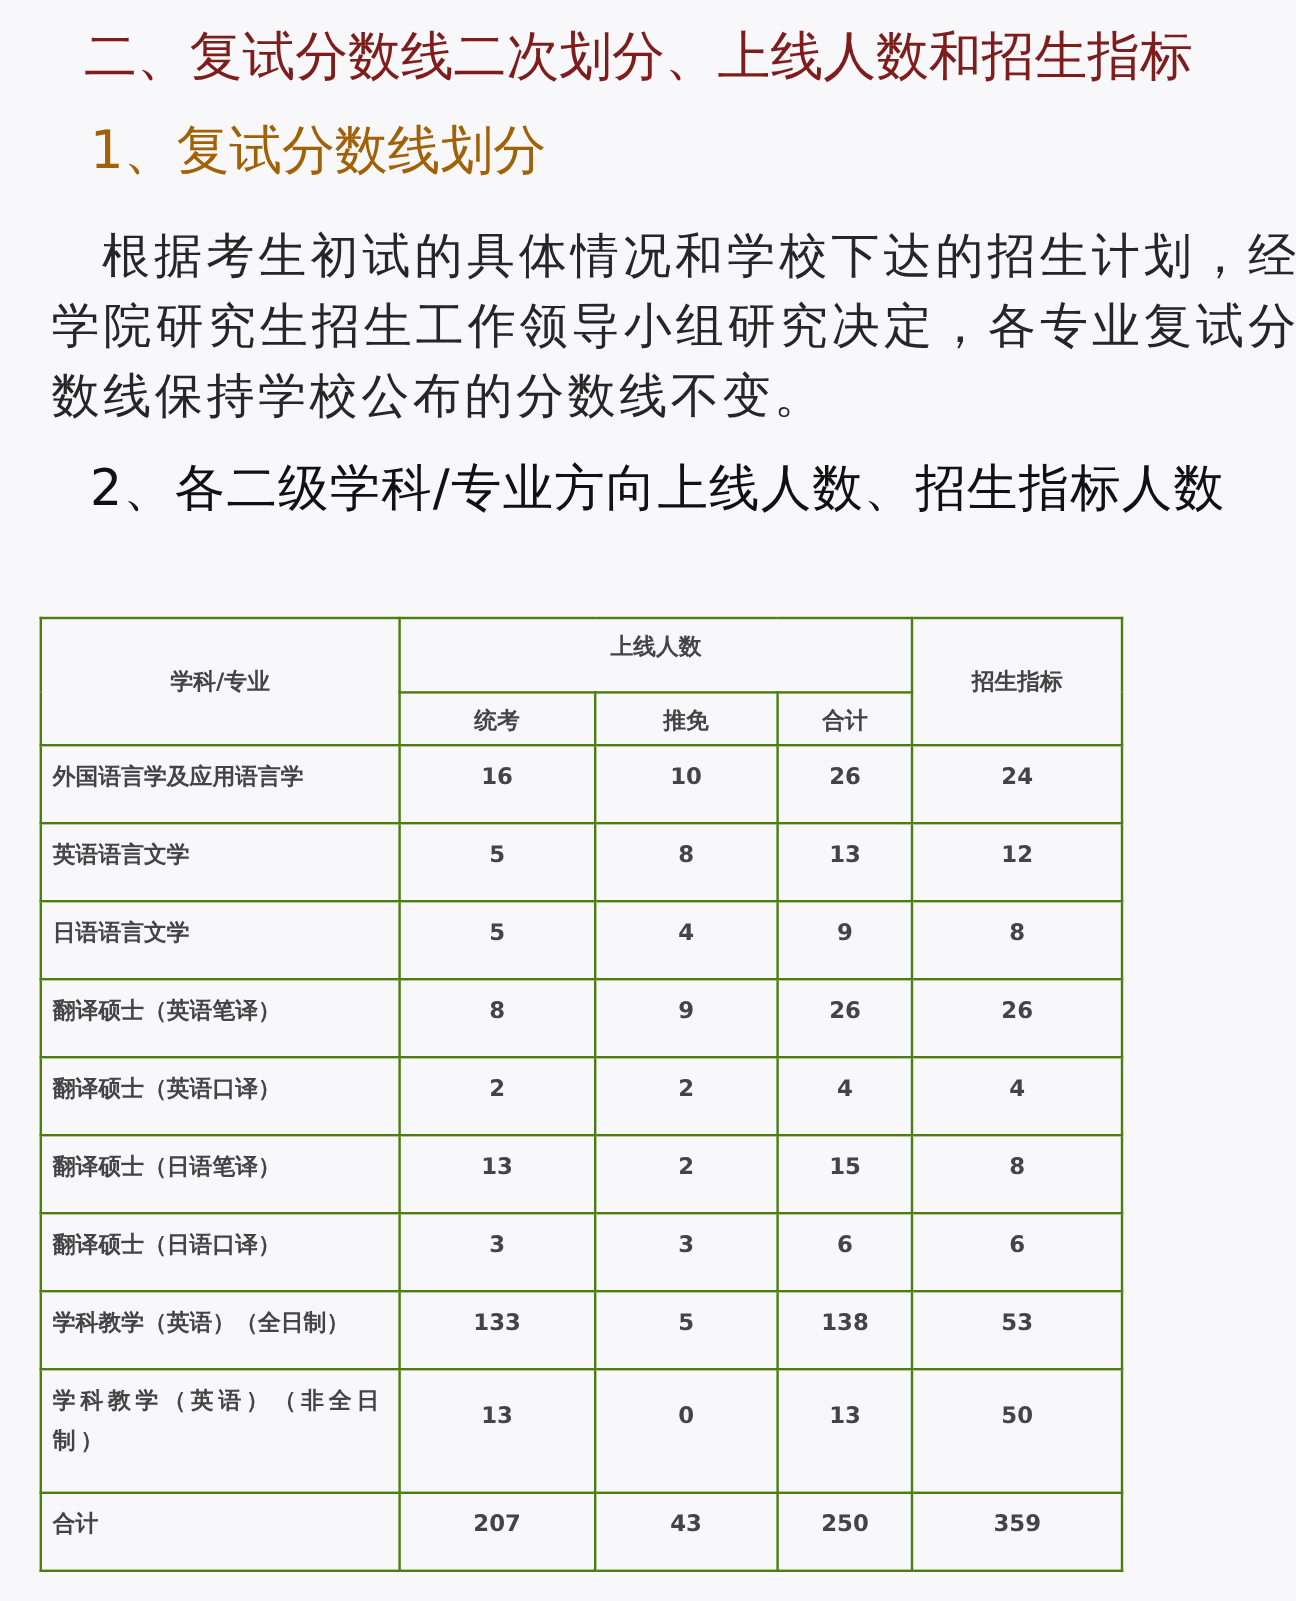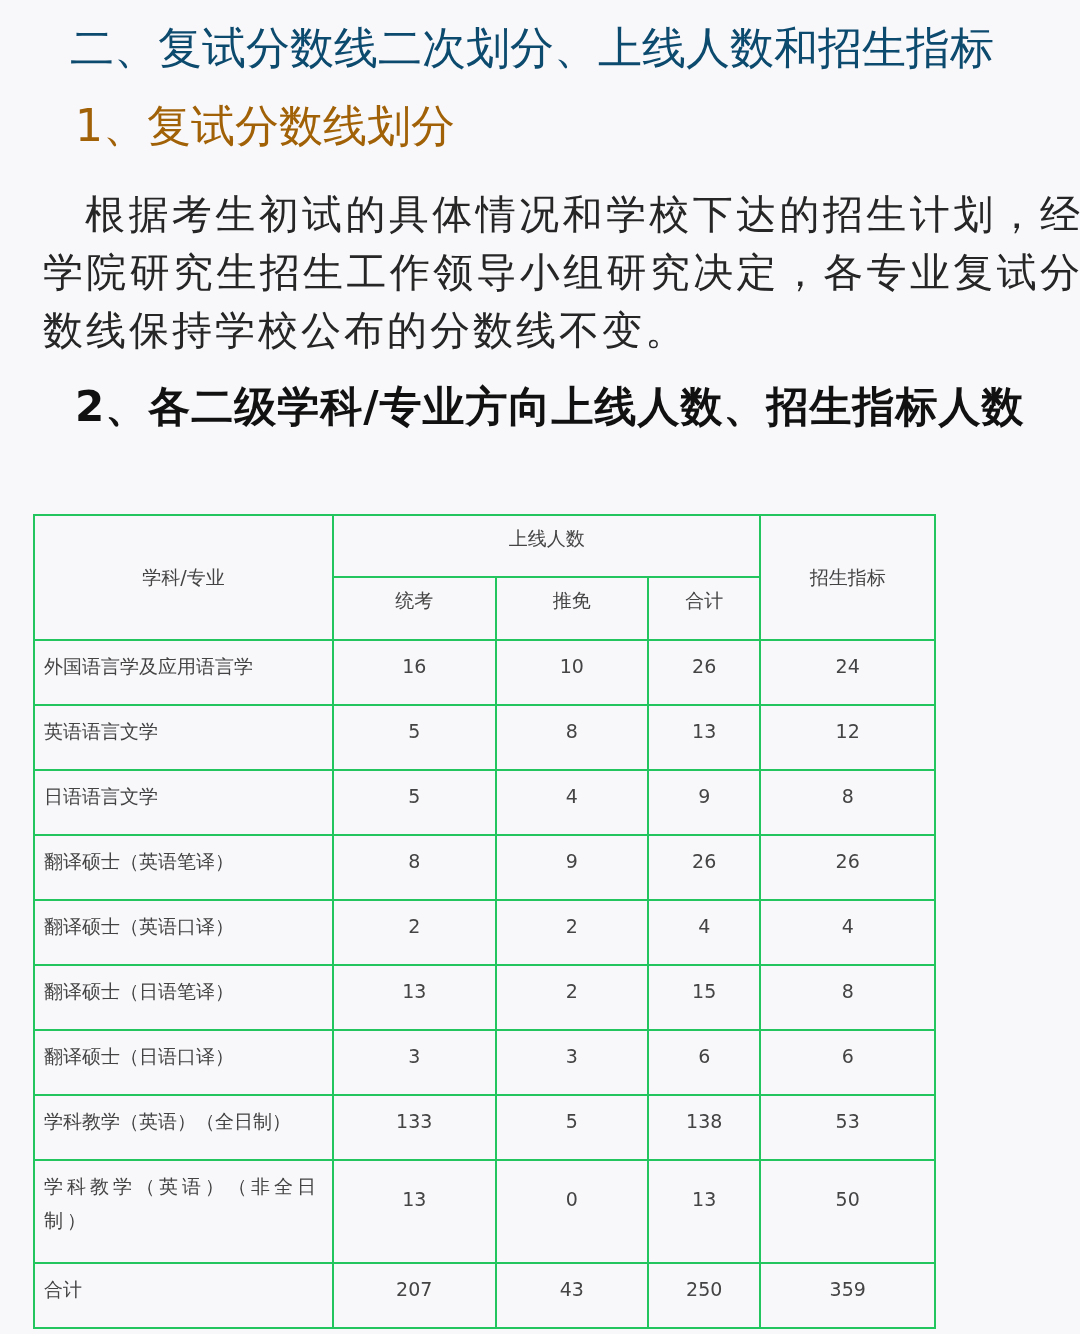--- a/index.html
+++ b/index.html
@@ -4,52 +4,52 @@
 <style>
   html, body { margin: 0; padding: 0; }
   body {
     width: 1080px; height: 1334px; overflow: hidden;
     background: #f8f7fa; color: #2a2a2a;
     font-family: "DejaVu Sans", "Liberation Sans", sans-serif;
     position: relative;
   }
   .h1 {
     position: absolute; left: 70px; top: 20px;
-    font-size: 44px; line-height: 56px; color: #0c4a6e; white-space: nowrap;
+    font-size: 44px; line-height: 56px; color: #7f1d1d; white-space: nowrap;
   }
   .h2 {
     position: absolute; left: 75px; top: 98px;
     font-size: 44px; line-height: 56px; color: #a16207; white-space: nowrap;
   }
   .para {
     position: absolute; left: 43px; top: 185px; width: 1040px;
     font-size: 40px; line-height: 58px; color: #262626;
     text-indent: 42px; letter-spacing: 3px; text-align: justify;
   }
   .h3 {
     position: absolute; left: 33px; top: 378px; width: 1040px;
-    font-size: 42px; line-height: 58px; color: #111; font-weight: bold;
+    font-size: 42px; line-height: 58px; color: #111; font-weight: normal;
     text-indent: 42px; letter-spacing: 1px;
   }
   table.data {
     position: absolute; left: 33px; top: 514px;
     border-collapse: collapse; width: 903px;
     font-size: 19px; color: #444;
   }
   table.data td, table.data th {
-    border: 2px solid #22c55e; font-weight: normal;
+    border: 2px solid #4d7c0f; font-weight: bold;
     padding: 0; vertical-align: top;
   }
   .c0 { width: 298px; }
   .c1 { width: 162px; }
   .c2 { width: 152px; }
   .c3 { width: 112px; }
   .c4 { width: 174px; }
   th.grp { height: 62px; text-align: center; padding-top: 10px !important; box-sizing: border-box; }
-  th.sub { height: 63px; text-align: center; padding-top: 10px !important; box-sizing: border-box; }
+  th.sub { height: 44px; text-align: center; padding-top: 10px !important; box-sizing: border-box; }
   th.side { text-align: center; vertical-align: middle !important; border-radius: 21px; }
   td.name { text-align: left; padding: 8px 8px 0 9px !important; line-height: 34px; border-radius: 30px; }
   td.num { text-align: center; padding-top: 8px !important; line-height: 34px; }
   tr.row td { height: 65px; box-sizing: border-box; }
   tr.row.tall td { height: 103px; }
   tr.row.tall td.num { vertical-align: middle; padding-top: 0 !important; padding-bottom: 26px !important; }
   td.name.wide { letter-spacing: 4px; }
 </style>
 </head>
 <body>

